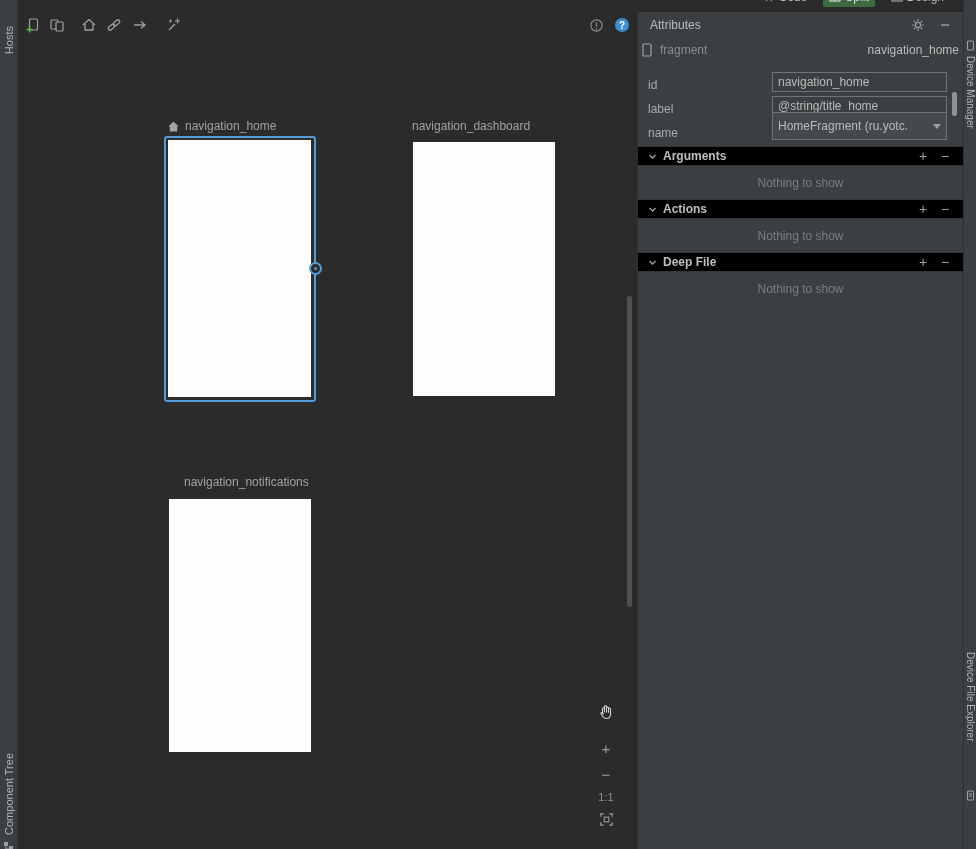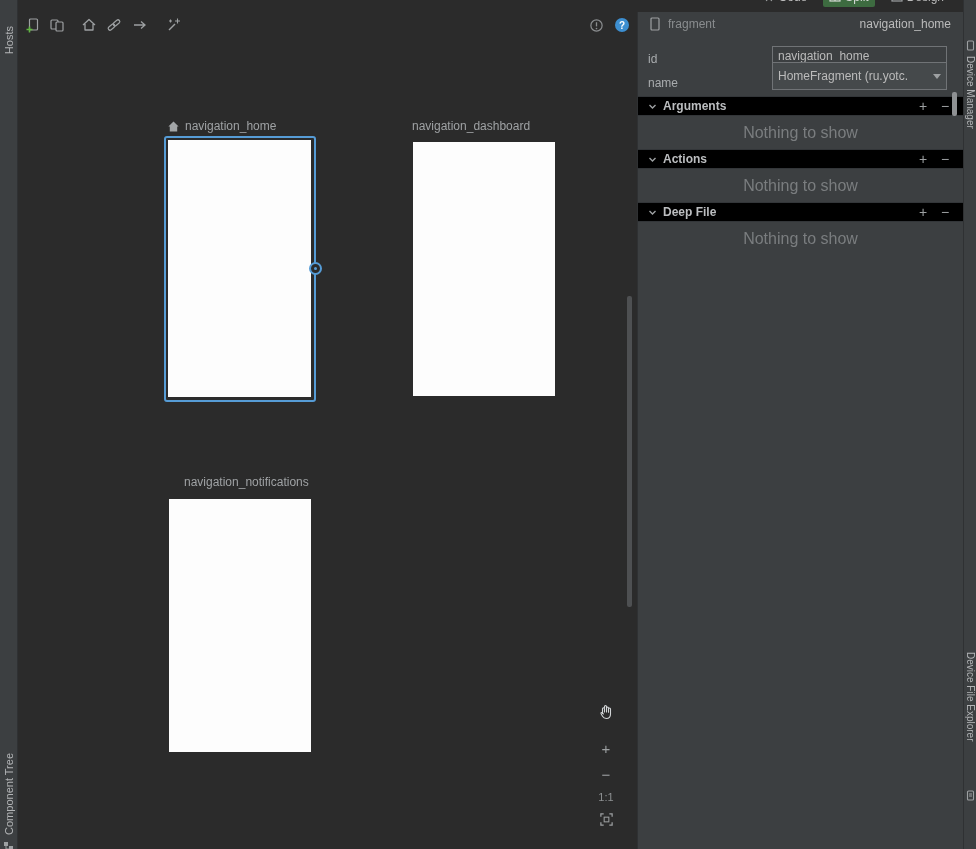--- a/index.html
+++ b/index.html
@@ -105,21 +105,21 @@
     position: absolute; left: 637px; top: 12px; width: 326px; height: 837px;
     background: #3c3f41; border-left: 1px solid #2f3133;
   }
   .attr-header {
     height: 26px; display: flex; align-items: center; padding: 0 12px;
   }
   .attr-title { font-size: 12px; color: #bbbbbb; }
   .flex-spacer { flex: 1; }
   .hdr-icon { margin-left: 14px; display: flex; align-items: center; }
 
-  .component-row { height: 24px; display: flex; align-items: center; padding: 0 12px; }
+  .component-row { height: 24px; display: flex; align-items: center; padding: 0 4px; }
   .component-type { color: #8a8d8f; margin-left: 8px; }
   .component-id { margin-left: auto; color: #bbbbbb; }
 
   .fields { padding-top: 6px; }
   .field-row { height: 24px; display: flex; align-items: flex-end; padding-left: 10px; }
   .field-label { width: 124px; color: #a9acae; font-size: 12px; }
   .field-input {
     width: 175px; height: 20px; background: #3c3f41;
     border: 1px solid #707376; color: #bbbbbb; font-size: 12px;
     padding: 0 5px; font-family: "Liberation Sans", sans-serif;
@@ -149,21 +149,21 @@
     background: #000000;
     box-shadow: inset 0 1px 0 #333639, inset 0 -1px 0 #333639;
   }
   .section-title { font-weight: bold; color: #bcbec0; font-size: 12px; margin-left: 6px; }
   .section-btn {
     color: #9da0a2; font-size: 14px; width: 16px; text-align: center; line-height: 1;
   }
   .section-btn.add { margin-left: auto; margin-right: 6px; }
   .section-empty {
     height: 33px; display: flex; align-items: center; justify-content: center;
-    color: #7a7d7f; font-size: 16px;
+    color: #7a7d7f; font-size: 12px;
   }
 
   svg { display: block; }
 </style>
 </head>
 <body>
 
 <div class="root">
 
   <div class="mode-tabs">
@@ -289,35 +289,56 @@
     <div class="zoom-level">1:1</div>
     <div class="zoom-btn zoom-fit">
       <svg width="15" height="15" viewBox="0 0 16 16">
           <path d="M2 5V2h3M11 2h3v3M14 11v3h-3M5 14H2v-3" fill="none" stroke="#9da0a2" stroke-width="1.3"></path>
           <rect x="5.5" y="5.5" width="5" height="5" fill="none" stroke="#9da0a2" stroke-width="1.1"></rect>
         </svg>
     </div>
   </div>
 
   <div class="attr-panel">
+    <div class="attr-header">
+      <span class="attr-title">Attributes</span>
+      <span class="flex-spacer"></span>
+      <span class="hdr-icon">
+        <svg width="14" height="14" viewBox="0 0 16 16">
+            <g stroke="#9da0a2" stroke-width="1.4" fill="none">
+              <circle cx="8" cy="8" r="3"></circle>
+              <path d="M8 1.5v2M8 12.5v2M1.5 8h2M12.5 8h2M3.4 3.4l1.4 1.4M11.2 11.2l1.4 1.4M12.6 3.4l-1.4 1.4M4.8 11.2l-1.4 1.4"></path>
+            </g>
+          </svg>
+      </span>
+      <span class="hdr-icon">
+        <svg width="12" height="12" viewBox="0 0 12 12">
+            <path d="M2 6h8" stroke="#9da0a2" stroke-width="1.4"></path>
+          </svg>
+      </span>
+    </div>
 
     <div class="component-row">
       <span>
         <svg width="10" height="14" viewBox="0 0 10 14">
             <rect x="1" y="1" width="8" height="12" rx="1" fill="none" stroke="#9da0a2" stroke-width="1.2"></rect>
           </svg>
       </span>
       <span class="component-type">fragment</span>
       <span class="component-id">navigation_home</span>
     </div>
 
     <div class="fields">
       <div class="field-row">
         <span class="field-label">id</span>
         <input class="field-input" value="navigation_home" style="">
+      </div>
+      <div class="field-row">
+        <span class="field-label">label</span>
+        <input class="field-input" value="@string/title_home" style="">
       </div>
       <div class="field-row">
         <span class="field-label">name</span>
         <div class="combo">
           <span class="combo-value">HomeFragment (ru.yotc.</span>
           <span class="combo-arrow"></span>
         </div>
       </div>
     </div>
 

